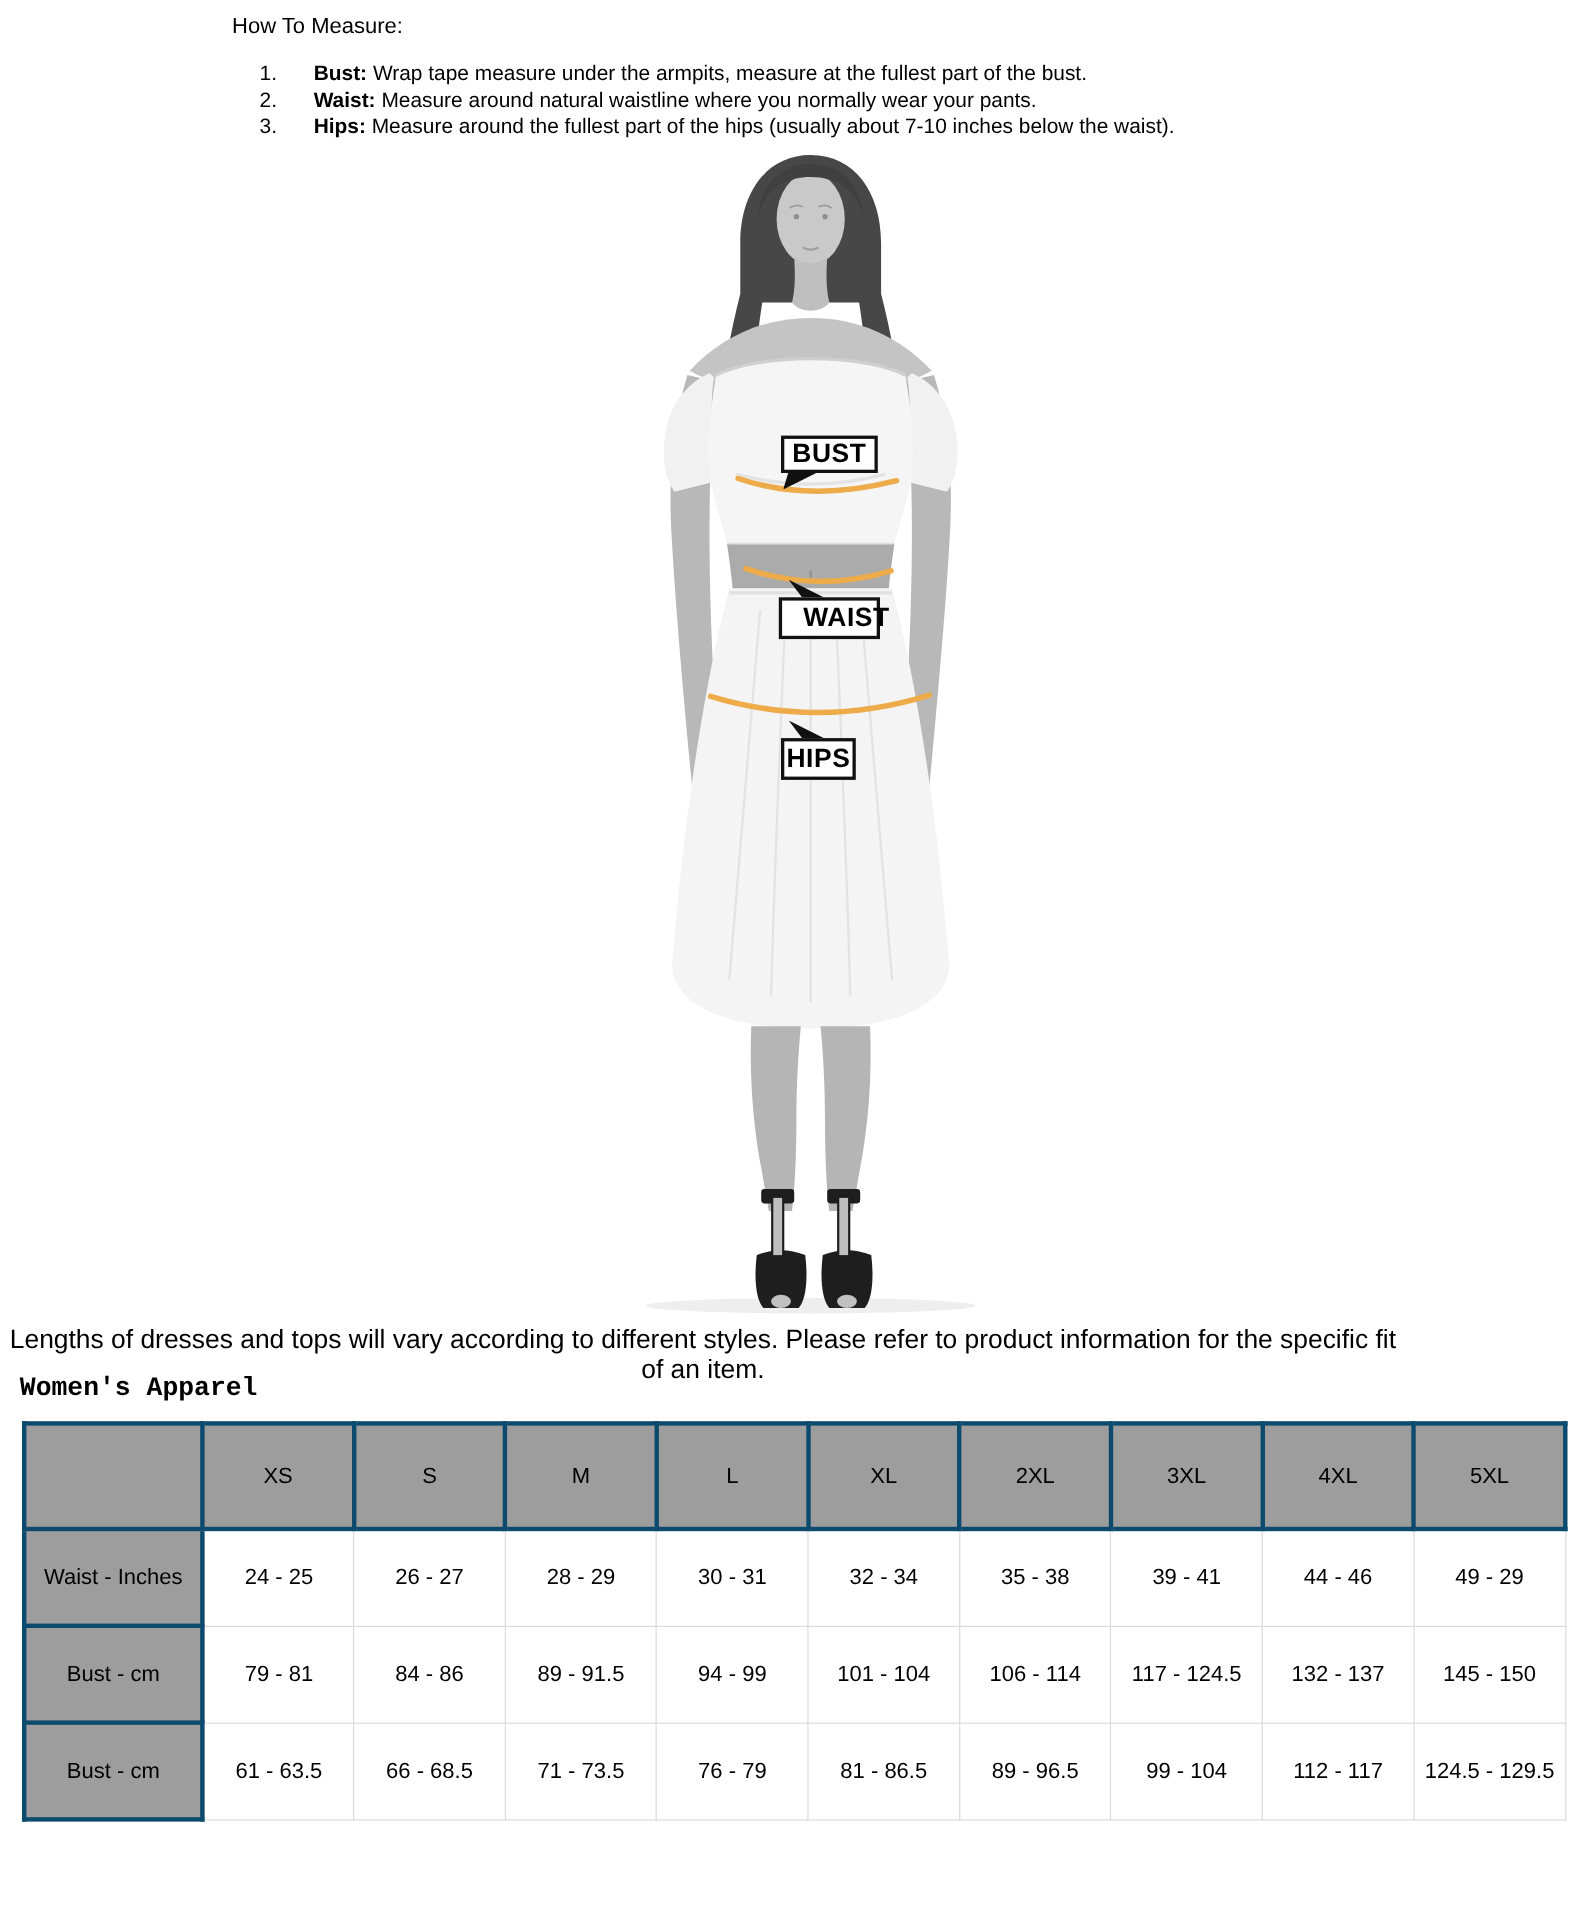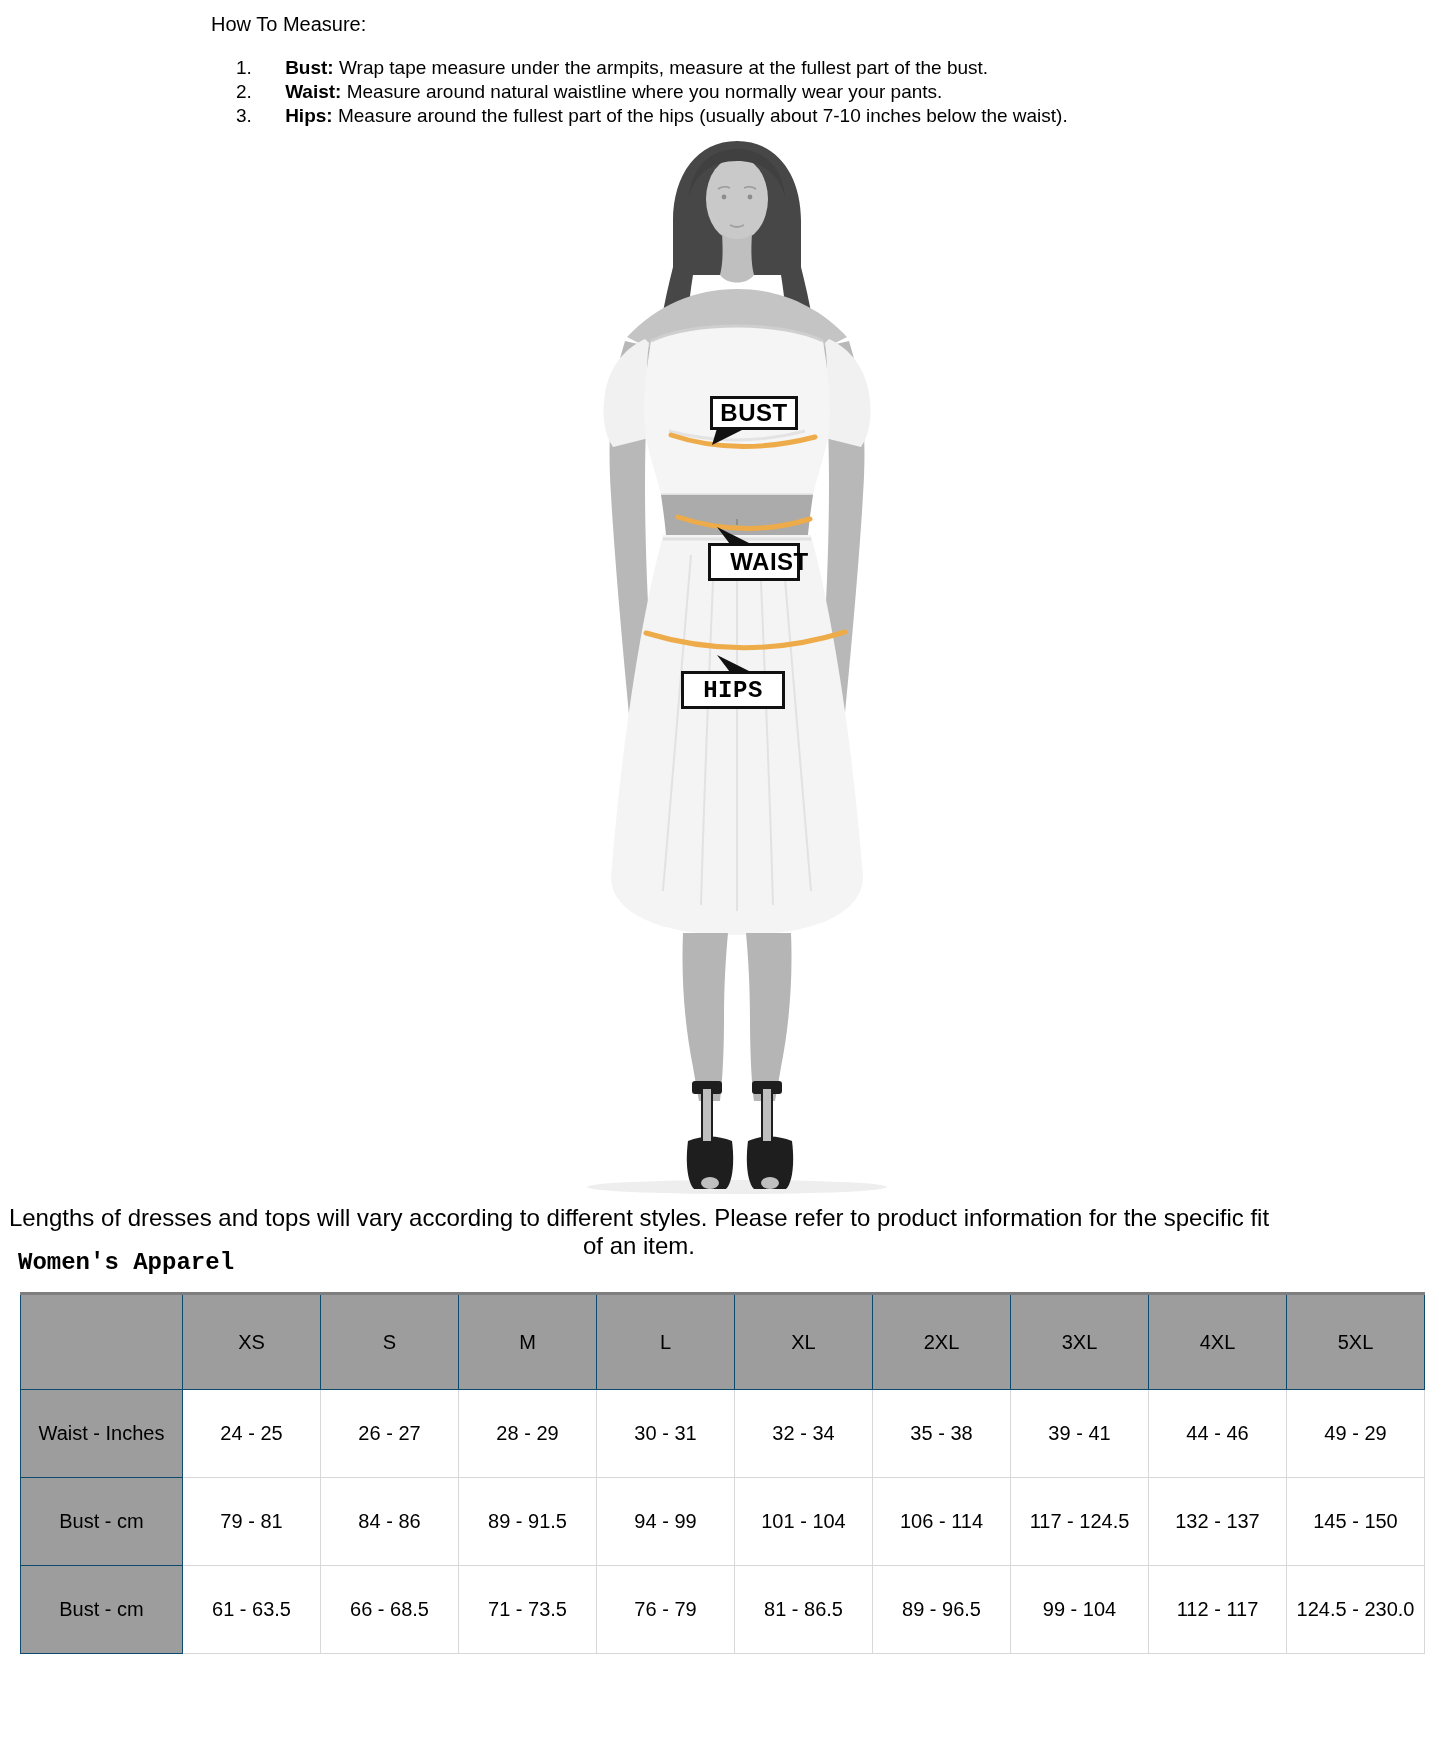--- a/index.html
+++ b/index.html
@@ -15,40 +15,40 @@
   .howto-item b{font-weight:bold;margin-left:28px;}
   
   .model-svg{position:absolute;left:505px;top:135px;}
   .measure-label{
     position:absolute;background:#ffffff;border:3px solid #111;
     box-sizing:border-box;display:flex;align-items:center;justify-content:center;
     font-weight:bold;font-size:24px;letter-spacing:0.5px;z-index:5;
   }
   .lbl-bust{left:710px;top:396px;width:88px;height:34px;}
   .lbl-waist{left:708px;top:543px;width:92px;height:38px;padding-left:31px;}
-  .lbl-hips{left:681px;top:671px;width:104px;height:38px;font-family:Liberation Mono, monospace;}
+  .lbl-hips{left:710px;top:671px;width:68px;height:38px;}
   .tail{position:absolute;background:#111;z-index:4;}
   .tail-bust{left:712px;top:427px;width:36px;height:18px;clip-path:polygon(0 100%,15% 0,100% 0);}
   .tail-waist{left:717px;top:527px;width:34px;height:17px;clip-path:polygon(0 0,100% 100%,38% 100%);}
   .tail-hips{left:717px;top:655px;width:34px;height:17px;clip-path:polygon(0 0,100% 100%,38% 100%);}
   
   .fit-note{position:absolute;left:0;top:1204px;width:1278px;text-align:center;font-size:24px;}
   
   .chart-title{position:absolute;left:18px;top:1249px;font-size:24px;font-weight:bold;font-family:Liberation Mono, monospace;}
   .size-table{
     position:absolute;left:20px;top:1292px;width:1405px;
     border-collapse:collapse;table-layout:fixed;font-size:20px;
     border-top:3px solid #7e7e7e;
   }
   .size-table th,.size-table td{
     text-align:center;vertical-align:middle;padding:0;font-weight:normal;
   }
   .size-table thead tr{height:96px;}
   .size-table tbody tr{height:88px;}
-  .size-table th.gray{background:#9d9d9d;border:1px solid #0c4a6e;}
+  .size-table th.gray{background:#9d9d9d;border:4px solid #0c4a6e;}
   .size-table td{background:#ffffff;border:1px solid #d8d8d8;}
   .col-label{width:162px;}
 </style>
 </head>
 <body>
 
 <div class="howto-title">How To Measure:</div>
 <div class="howto-list">
   <div class="howto-item">
     <span>1.</span>
@@ -214,16 +214,16 @@
     <tr>
       <th class="gray">Bust - cm</th>
       <td>61 - 63.5</td>
       <td>66 - 68.5</td>
       <td>71 - 73.5</td>
       <td>76 - 79</td>
       <td>81 - 86.5</td>
       <td>89 - 96.5</td>
       <td>99 - 104</td>
       <td>112 - 117</td>
-      <td>124.5 - 230.0</td>
+      <td>124.5 - 129.5</td>
     </tr>
   </tbody>
 </table>
 
 </body></html>

